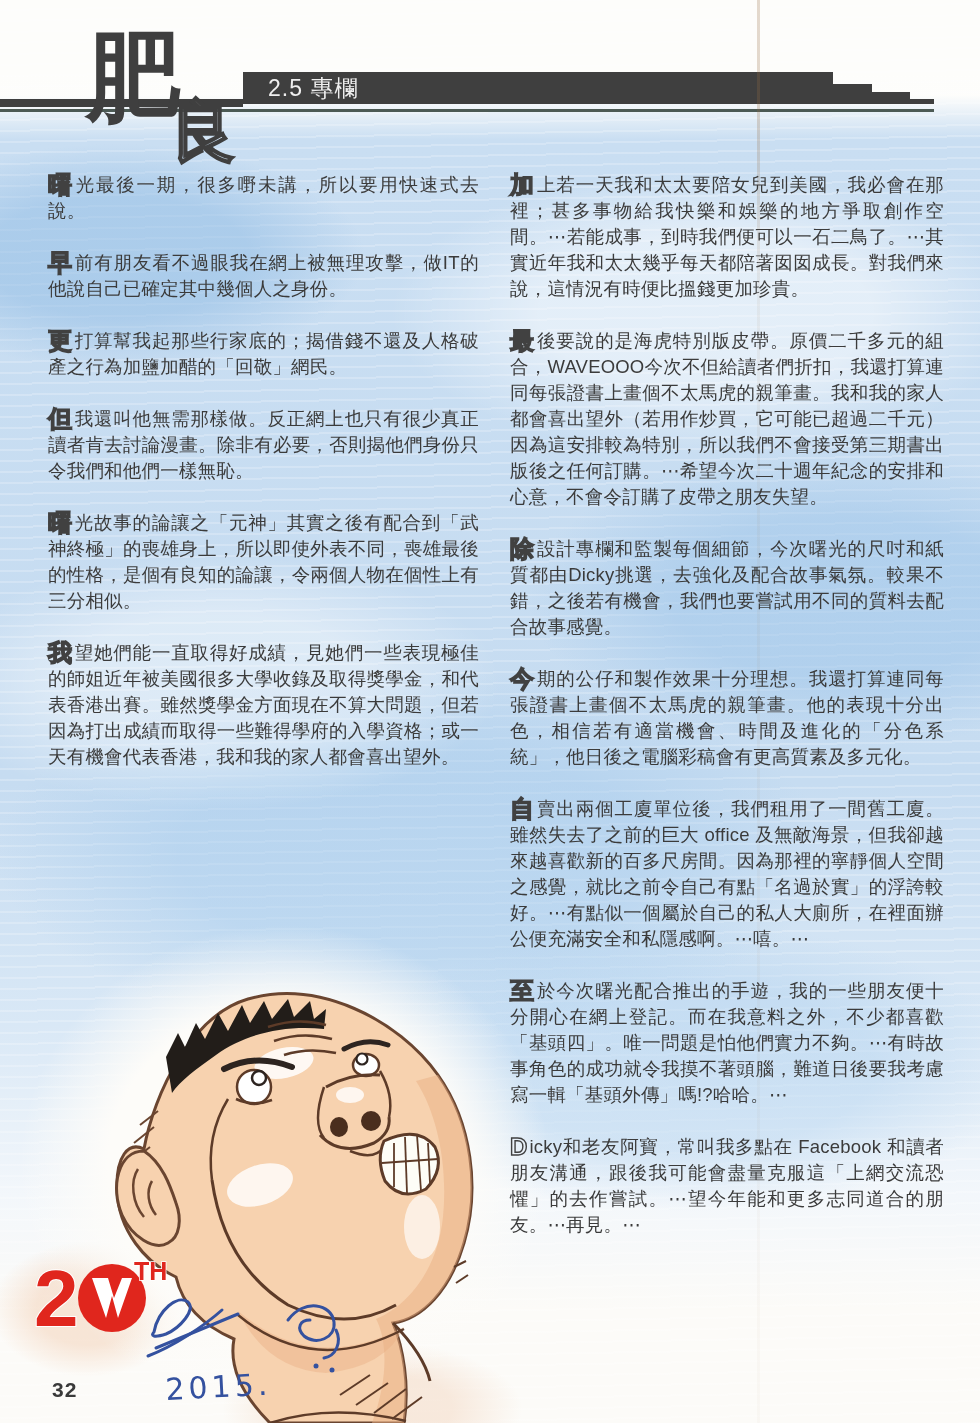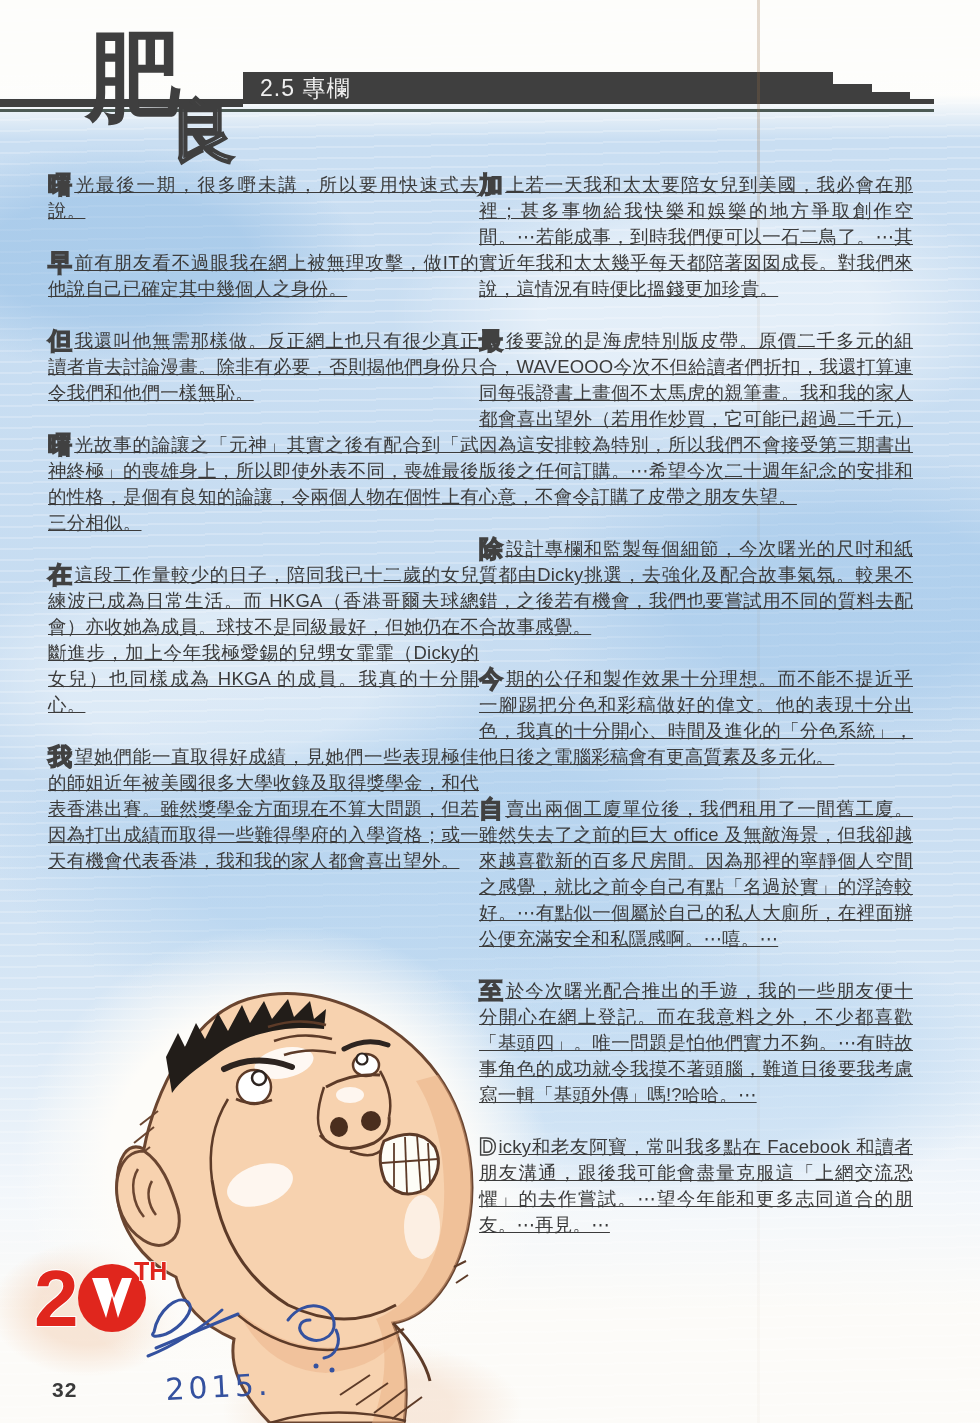--- a/index.html
+++ b/index.html
@@ -40,21 +40,21 @@
   }
   .crease{
     position:absolute;left:757px;top:0;width:3px;height:1423px;
     background:linear-gradient(180deg, rgba(150,108,66,0.25) 0 120px, rgba(150,108,66,0.07) 300px, rgba(150,108,66,0.03) 100%);
   }
   
   .rule-left{position:absolute;left:0;top:99px;width:243px;height:8px;background:#3f3f3f;}
   .section-bar{
     position:absolute;left:243px;top:72px;width:590px;height:32px;
     background:#3f3f3f;color:#efefef;
-    font-size:23px;line-height:33px;padding-left:17px;box-sizing:border-box;
+    font-size:23px;line-height:33px;padding-left:25px;box-sizing:border-box;
     letter-spacing:1px;
   }
   .bar-step{position:absolute;background:#3f3f3f;}
   .step1{left:833px;top:84px;width:39px;height:20px;}
   .step2{left:872px;top:92px;width:38px;height:12px;}
   .step3{left:910px;top:99px;width:24px;height:5px;}
   .thin-rule{position:absolute;left:0;top:109px;width:934px;height:3px;background:#4c5a54;}
   .logo-fat{
     position:absolute;left:86px;top:30px;
     font-size:94px;line-height:1;font-weight:900;color:#3f3f3f;
@@ -62,23 +62,23 @@
   }
   .logo-good{
     position:absolute;left:170px;top:98px;
     font-size:66px;line-height:1;font-weight:800;
     color:#3f3f3f;
     -webkit-text-fill-color:rgba(255,255,255,0.08);
     -webkit-text-stroke:2.2px #3f3f3f;
     z-index:3;
   }
   
-  .col{position:absolute;top:172px;color:#3b3b3b;text-decoration:underline;}
+  .col{position:absolute;top:172px;color:#3b3b3b;}
   .col-left{left:48px;width:431px;}
-  .col-right{left:479px;width:434px;}
+  .col-right{left:510px;width:434px;}
   p.para{
     margin:0 0 26px 0;
     font-size:18.5px;line-height:26px;
     text-align:justify;letter-spacing:0.2px;
     font-weight:400;
   }
   .dropcap{
     display:inline-block;
     font-size:24px;line-height:20px;
     font-weight:700;color:#3f3f3f;
@@ -106,31 +106,31 @@
   <div class="bar-step step2"></div>
   <div class="bar-step step3"></div>
   <div class="thin-rule"></div>
   <div class="logo-fat">肥</div>
   <div class="logo-good">良</div>
   <div class="crease"></div>
 
   <div class="col col-left">
     <p class="para"><span class="dropcap">曙</span><span>光最後一期，很多嘢未講，所以要用快速式去說。</span></p>
     <p class="para"><span class="dropcap">早</span><span>前有朋友看不過眼我在網上被無理攻擊，做IT的他說自己已確定其中幾個人之身份。</span></p>
+    <p class="para"><span class="dropcap">更</span><span>打算幫我起那些行家底的；揭借錢不還及人格破產之行為加鹽加醋的「回敬」網民。</span></p>
     <p class="para"><span class="dropcap">但</span><span>我還叫他無需那樣做。反正網上也只有很少真正讀者肯去討論漫畫。除非有必要，否則揭他們身份只令我們和他們一樣無恥。</span></p>
     <p class="para"><span class="dropcap">曙</span><span>光故事的論讓之「元神」其實之後有配合到「武神終極」的喪雄身上，所以即使外表不同，喪雄最後的性格，是個有良知的論讓，令兩個人物在個性上有三分相似。</span></p>
-    <p class="para"><span class="dropcap">在</span><span>這段工作量較少的日子，陪同我已十二歲的女兒練波已成為日常生活。而 HKGA（香港哥爾夫球總會）亦收她為成員。球技不是同級最好，但她仍在不斷進步，加上今年我極愛錫的兒甥女霏霏（Dicky的女兒）也同樣成為 HKGA 的成員。我真的十分開心。</span></p>
     <p class="para"><span class="dropcap">我</span><span>望她們能一直取得好成績，見她們一些表現極佳的師姐近年被美國很多大學收錄及取得獎學金，和代表香港出賽。雖然獎學金方面現在不算大問題，但若因為打出成績而取得一些難得學府的入學資格；或一天有機會代表香港，我和我的家人都會喜出望外。</span></p>
   </div>
 
   <div class="col col-right">
     <p class="para"><span class="dropcap">加</span><span>上若一天我和太太要陪女兒到美國，我必會在那裡；甚多事物給我快樂和娛樂的地方爭取創作空間。⋯若能成事，到時我們便可以一石二鳥了。⋯其實近年我和太太幾乎每天都陪著囡囡成長。對我們來說，這情況有時便比搵錢更加珍貴。</span></p>
     <p class="para"><span class="dropcap">最</span><span>後要說的是海虎特別版皮帶。原價二千多元的組合，WAVEOOO今次不但給讀者們折扣，我還打算連同每張證書上畫個不太馬虎的親筆畫。我和我的家人都會喜出望外（若用作炒買，它可能已超過二千元）因為這安排較為特別，所以我們不會接受第三期書出版後之任何訂購。⋯希望今次二十週年紀念的安排和心意，不會令訂購了皮帶之朋友失望。</span></p>
     <p class="para"><span class="dropcap">除</span><span>設計專欄和監製每個細節，今次曙光的尺吋和紙質都由Dicky挑選，去強化及配合故事氣氛。較果不錯，之後若有機會，我們也要嘗試用不同的質料去配合故事感覺。</span></p>
-    <p class="para"><span class="dropcap">今</span><span>期的公仔和製作效果十分理想。而不能不提近乎一腳踢把分色和彩稿做好的偉文。他的表現十分出色，我真的十分開心、時間及進化的「分色系統」，他日後之電腦彩稿會有更高質素及多元化。</span></p>
+    <p class="para"><span class="dropcap">今</span><span>期的公仔和製作效果十分理想。我還打算連同每張證書上畫個不太馬虎的親筆畫。他的表現十分出色，相信若有適當機會、時間及進化的「分色系統」，他日後之電腦彩稿會有更高質素及多元化。</span></p>
     <p class="para"><span class="dropcap">自</span><span>賣出兩個工廈單位後，我們租用了一間舊工廈。雖然失去了之前的巨大 office 及無敵海景，但我卻越來越喜歡新的百多尺房間。因為那裡的寧靜個人空間之感覺，就比之前令自己有點「名過於實」的浮誇較好。⋯有點似一個屬於自己的私人大廁所，在裡面辦公便充滿安全和私隱感啊。⋯嘻。⋯</span></p>
     <p class="para"><span class="dropcap">至</span><span>於今次曙光配合推出的手遊，我的一些朋友便十分開心在網上登記。而在我意料之外，不少都喜歡「基頭四」。唯一問題是怕他們實力不夠。⋯有時故事角色的成功就令我摸不著頭腦，難道日後要我考慮寫一輯「基頭外傳」嗎!?哈哈。⋯</span></p>
     <p class="para"><span class="dropcap">D</span><span>icky和老友阿寶，常叫我多點在 Facebook 和讀者朋友溝通，跟後我可能會盡量克服這「上網交流恐懼」的去作嘗試。⋯望今年能和更多志同道合的朋友。⋯再見。⋯</span></p>
   </div>
 
   <svg class="cartoon" width="404" height="448" viewBox="0 0 404 448">
 
     <path d="M160,24 C230,4 310,44 350,100 C384,148 392,214 376,268 C362,316 334,344 305,348
              C315,372 322,410 316,448 L182,448 C158,424 140,396 146,364
              C118,352 95,332 88,302 C58,288 30,256 29,214 C28,182 40,166 56,174

